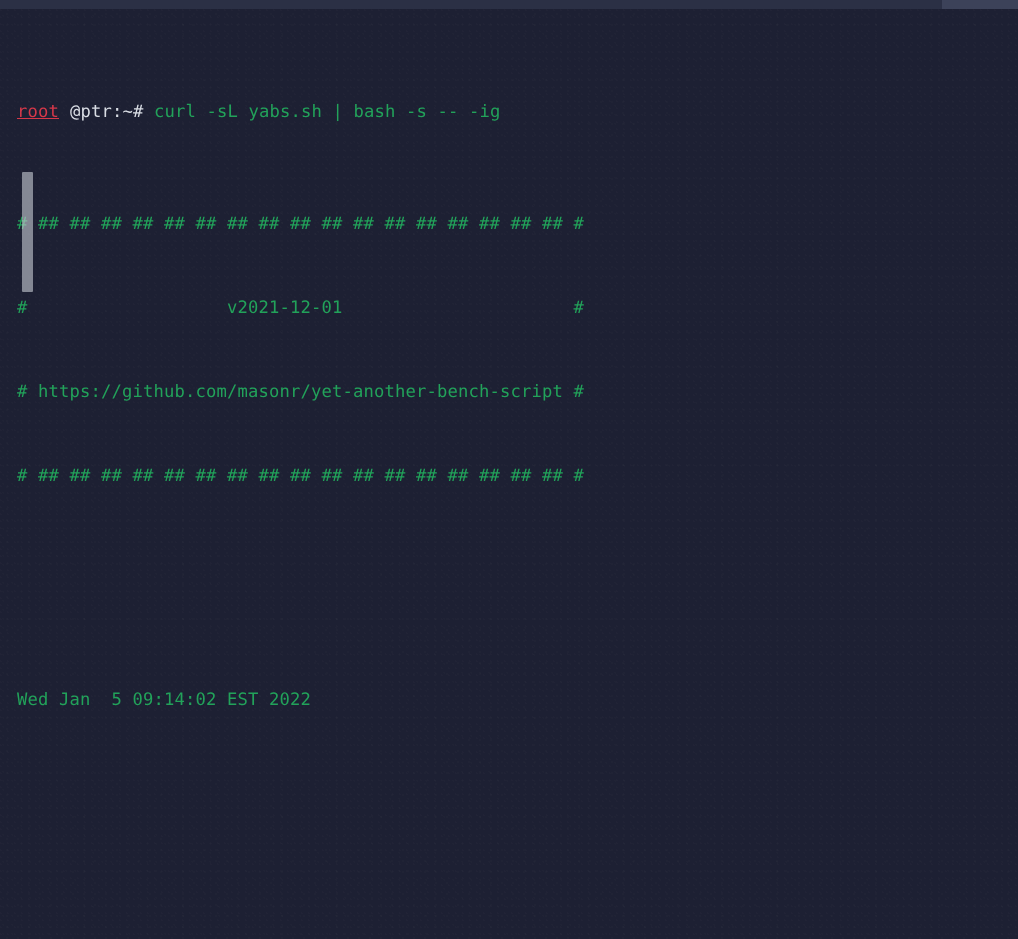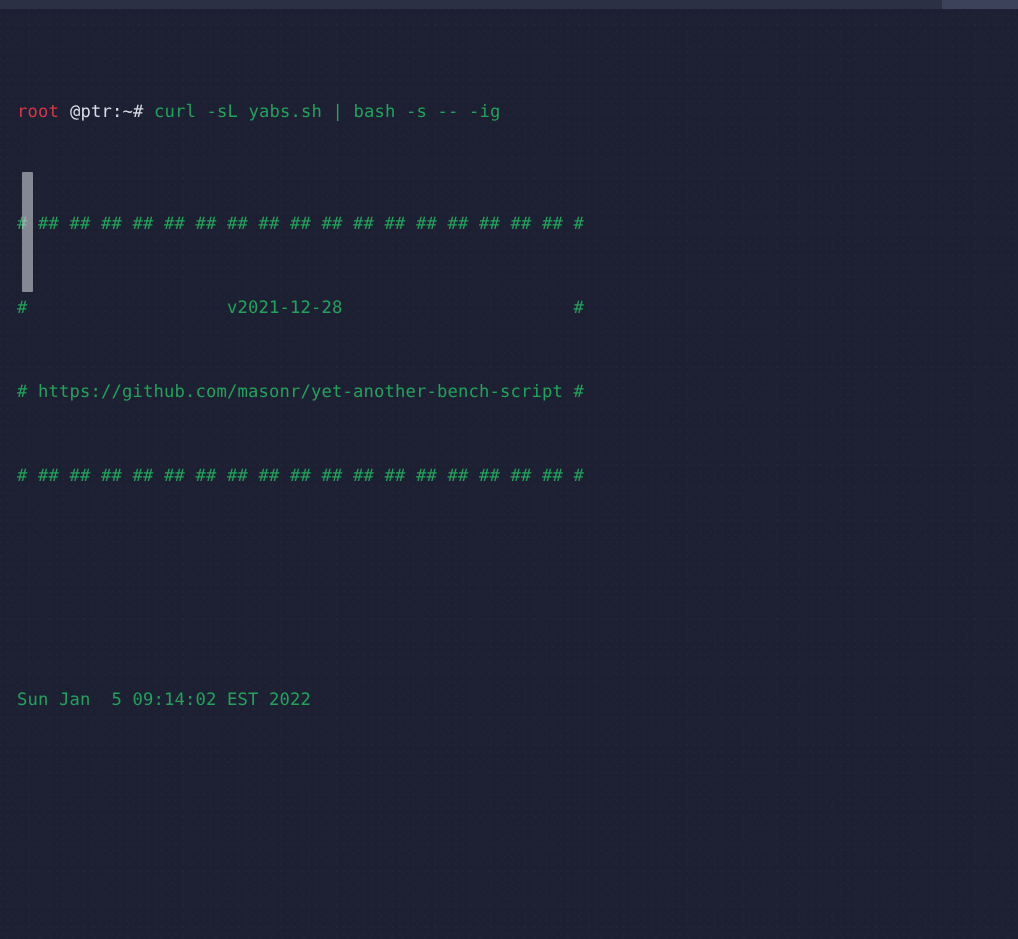--- a/index.html
+++ b/index.html
@@ -64,21 +64,21 @@
     line-height: 28px;
     letter-spacing: 0.15px;
     white-space: pre;
     color: #22a25a;
     text-rendering: geometricPrecision;
   }
   .ln { display: block; height: 28px; }
   .blank { display: block; height: 28px; }
 
   .c-green   { color: #22a25a; }
-  .c-red     { color: #d6384a; }
+  .c-red     { color: #d6384a; text-decoration: underline; }
   .c-white   { color: #d9dde4; padding-left: 11px; }
 
   
   .scroll-thumb {
     position: absolute;
     left: 22px;
     top: 163px;
     width: 11px;
     height: 120px;
     background: rgba(196, 200, 208, 0.62);
@@ -95,27 +95,27 @@
     <div class="topbar-right"></div>
   </div>
 
   <div class="term">
 
     <div class="lines">
 
       <span class="ln"><span class="c-red">root</span><span class="c-white">@ptr:~# </span><span class="c-green">curl -sL yabs.sh | bash -s -- -ig</span></span>
 
       <span class="ln"># ## ## ## ## ## ## ## ## ## ## ## ## ## ## ## ## ## #</span>
-      <span class="ln">#                   v2021-12-28                      #</span>
+      <span class="ln">#                   v2021-12-01                      #</span>
       <span class="ln"># https://github.com/masonr/yet-another-bench-script #</span>
       <span class="ln"># ## ## ## ## ## ## ## ## ## ## ## ## ## ## ## ## ## #</span>
 
       <span class="blank"></span>
 
-      <span class="ln">Sun Jan  5 09:14:02 EST 2022</span>
+      <span class="ln">Wed Jan  5 09:14:02 EST 2022</span>
 
       <span class="blank"></span>
 
       
       
 
       
 
       
 

